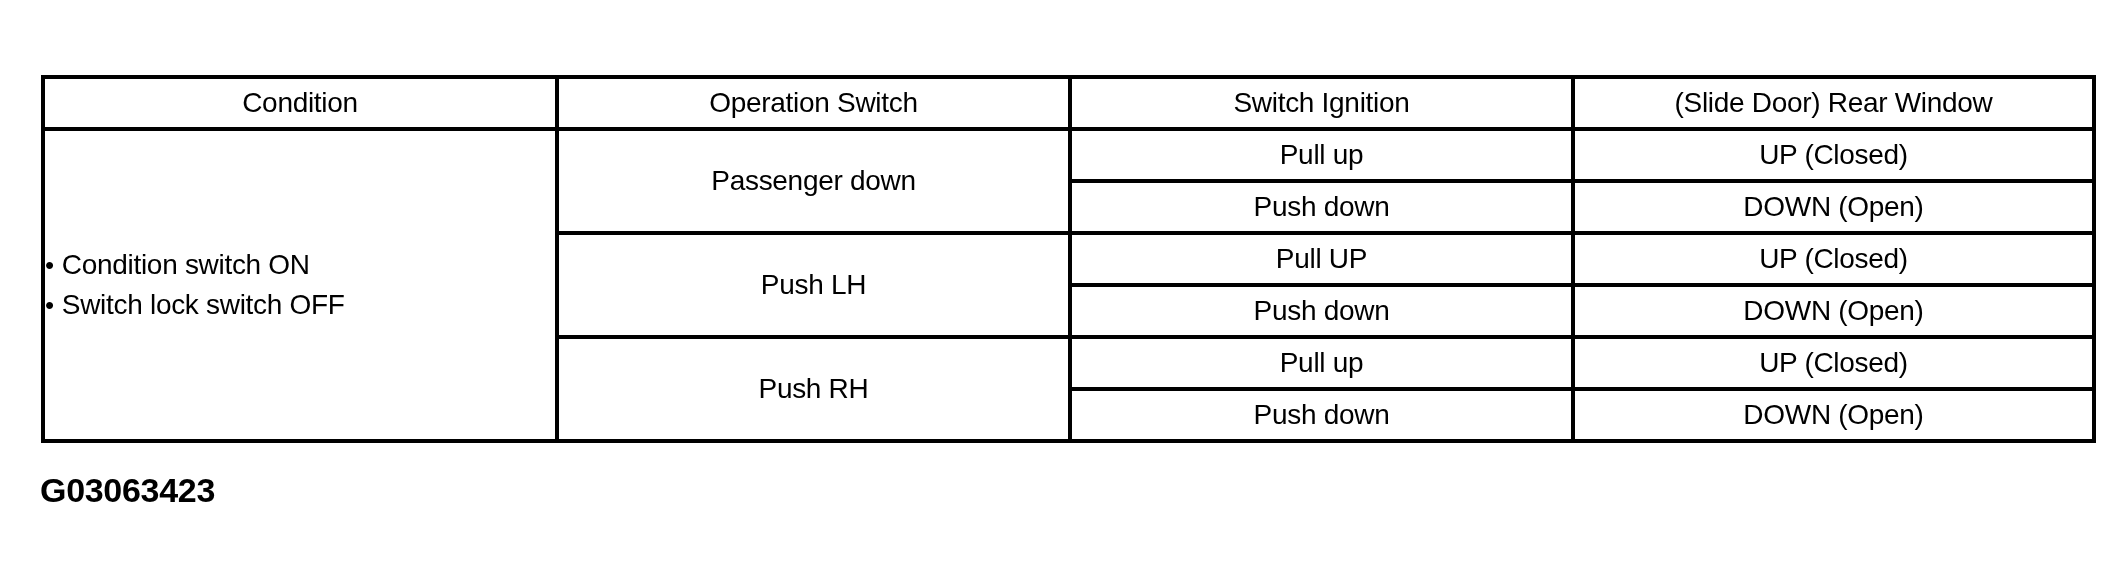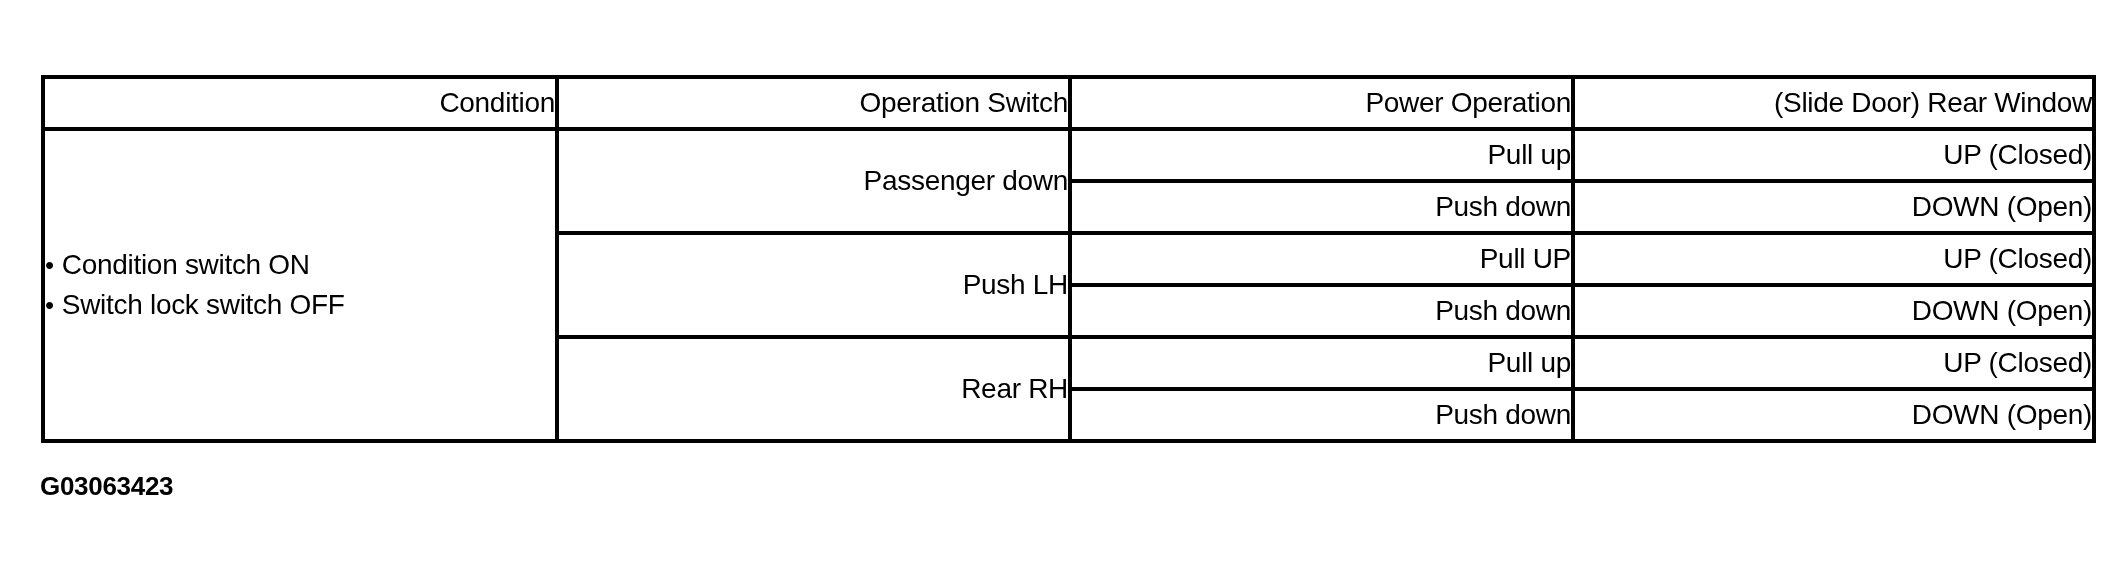--- a/index.html
+++ b/index.html
@@ -24,21 +24,21 @@
     width: 2051px;
     border-collapse: collapse;
     table-layout: fixed;
   }
   table.doc-table th,
   table.doc-table td {
     border: 4px solid #000000;
     font-size: 28px;
     font-weight: normal;
     letter-spacing: -0.3px;
-    text-align: right;
+    text-align: center;
     vertical-align: middle;
     height: 52px;
     padding: 0;
     background: #ffffff;
   }
   td.condition-cell {
     text-align: left;
     vertical-align: middle;
     padding-left: 12px;
   }
@@ -49,42 +49,42 @@
     white-space: nowrap;
   }
   .bullet-glyph {
     font-size: 26px;
     margin-right: 8px;
   }
   .figure-id {
     position: absolute;
     left: 40px;
     top: 471px;
-    font-size: 26px;
+    font-size: 34px;
     font-weight: bold;
     letter-spacing: -0.3px;
   }
 </style>
 </head>
 <body>
 
 <div class="page">
 
   <table class="doc-table">
     <colgroup>
       <col style="width:514px">
       <col style="width:513px">
       <col style="width:503px">
       <col style="width:521px">
     </colgroup>
     <tbody>
       <tr>
         <th>Condition</th>
         <th>Operation Switch</th>
-        <th>Power Operation</th>
+        <th>Switch Ignition</th>
         <th>(Slide Door) Rear Window</th>
       </tr>
 
       <tr>
         <td class="condition-cell" rowspan="6">
           <div class="bullet-line">
             <span class="bullet-glyph">•</span>
             <span>Condition switch ON</span>
           </div>
           <div class="bullet-line">
@@ -105,21 +105,21 @@
         <td rowspan="2">Push LH</td>
         <td>Pull UP</td>
         <td>UP (Closed)</td>
       </tr>
       <tr>
         <td>Push down</td>
         <td>DOWN (Open)</td>
       </tr>
 
       <tr>
-        <td rowspan="2">Rear RH</td>
+        <td rowspan="2">Push RH</td>
         <td>Pull up</td>
         <td>UP (Closed)</td>
       </tr>
       <tr>
         <td>Push down</td>
         <td>DOWN (Open)</td>
       </tr>
     </tbody>
   </table>
 

